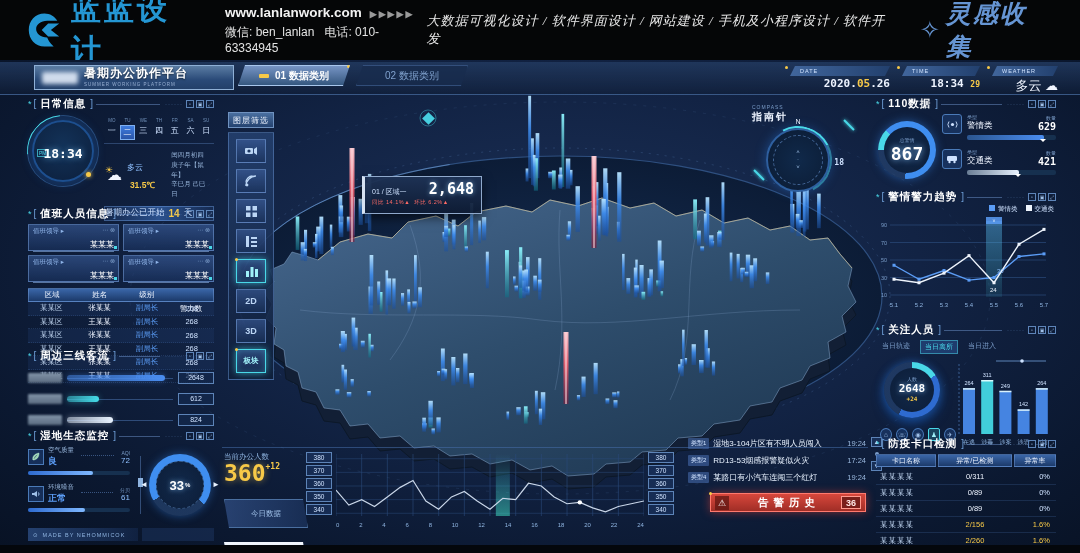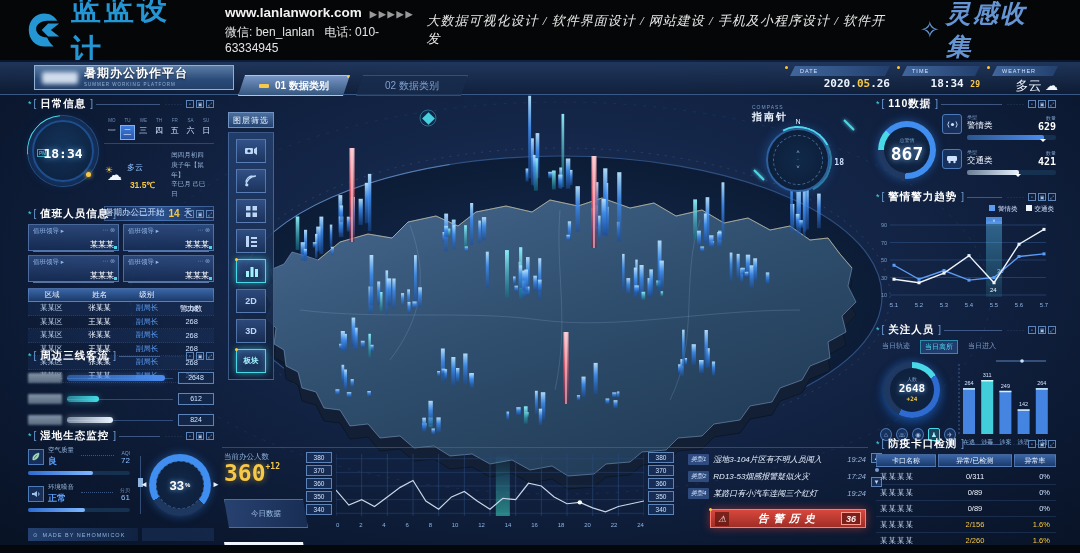--- a/index.html
+++ b/index.html
@@ -26,21 +26,21 @@
   .topbar{position:absolute;left:0;top:2px;width:100%;height:33px;
     background:linear-gradient(180deg,rgba(34,58,96,.85),rgba(16,30,55,.55));
     border-bottom:1px solid rgba(95,140,200,.4);}
   .title-plate{position:absolute;left:34px;top:5px;width:200px;height:25px;
     background:linear-gradient(180deg,#5a7ca3,#2a4a78 60%,#23406a);
     border:1px solid #8fb0d6;display:flex;align-items:center;padding:0 7px;gap:6px;}
   .blur-chip{width:36px;height:12px;background:rgba(235,243,255,.85);filter:blur(2px);border-radius:2px;}
   .tp-txt{position:relative;top:-2px;}
   .tp-title{color:#fff;font-size:12px;font-weight:bold;letter-spacing:1px;text-shadow:0 1px 2px rgba(0,0,0,.6);}
   .tp-sub{font-size:4.5px;color:rgba(205,225,255,.65);letter-spacing:1px;}
-  .tab{position:absolute;top:15px;height:21px;width:112px;display:flex;align-items:center;justify-content:center;gap:6px;
+  .tab{position:absolute;top:5px;height:21px;width:112px;display:flex;align-items:center;justify-content:center;gap:6px;
     font-size:10px;clip-path:polygon(7px 0,100% 0,calc(100% - 7px) 100%,0 100%);cursor:pointer;}
   .tab .ybar{width:10px;height:4px;background:#f7c948;border-radius:1px;}
   .tab.active{background:linear-gradient(180deg,#7694c4,#35577f);border:1px solid #a8c6ec;color:#fff;font-weight:bold;}
   .tab.idle{background:rgba(24,44,78,.75);border:1px solid rgba(90,130,190,.4);color:#7fa0cc;}
   .ydot{position:absolute;width:3px;height:3px;background:#f7c948;border-radius:50%;}
   .tr-plate{position:absolute;top:6px;height:24px;}
   .tr-tag{height:10px;background:linear-gradient(90deg,#41669c,#22406e);clip-path:polygon(5px 0,100% 0,calc(100% - 5px) 100%,0 100%);
     font-size:5.5px;color:#cfe2ff;letter-spacing:1px;display:flex;align-items:center;padding:0 10px;}
   .tr-val{margin-top:1px;text-align:right;font-size:11px;color:#eef4ff;}
   .dig{font-family:"DejaVu Sans Mono",monospace;font-weight:700;}
@@ -177,21 +177,21 @@
     font-size:7.5px;cursor:pointer;clip-path:polygon(0 0,calc(100% - 5px) 0,100% 100%,5px 100%);}
   .of-btn.idle{background:linear-gradient(90deg,rgba(62,98,162,.55),rgba(30,55,100,.65));border:1px solid #4a6fa0;color:#9fc0e8;}
   .of-btn.on{background:linear-gradient(180deg,#f2f7ff,#c6d8f0);color:#1c3a6a;font-weight:bold;}
   .of-btn.on .dot{width:4px;height:4px;border-radius:50%;background:#f7c948;}
   .ochart{position:absolute;left:306px;top:392px;width:368px;height:92px;}
   .ybox{position:absolute;width:26px;height:11px;border:1px solid #5d84b8;background:rgba(26,50,92,.75);
     color:#cfe2ff;font-size:6.5px;display:flex;align-items:center;justify-content:center;}
   .oxlabels{position:absolute;left:30px;right:30px;top:70px;display:flex;justify-content:space-between;
     font-size:6px;color:#8fb4e0;}
   
-  .alerts{position:absolute;left:688px;top:391px;width:178px;font-style:italic;}
+  .alerts{position:absolute;left:688px;top:375px;width:178px;}
   .al-row{display:flex;align-items:center;height:17px;gap:4px;}
   .al-tag{background:rgba(72,112,178,.55);border-radius:1px;color:#cfe2ff;font-size:6px;padding:1px 3px;flex:none;}
   .al-txt{flex:1;font-size:8px;color:#e8f2ff;white-space:nowrap;overflow:hidden;}
   .al-time{font-size:7.5px;color:#9ab8dd;flex:none;}
   .al-scroll{position:absolute;right:-16px;top:2px;display:flex;flex-direction:column;align-items:center;gap:5px;}
   .al-sc-btn{width:11px;height:10px;border:1px solid #5d84b8;background:rgba(30,58,105,.6);color:#bcd6f5;
     font-size:6px;line-height:9px;text-align:center;cursor:pointer;}
   .al-sc-dot{width:4px;height:4px;border-radius:50%;background:#7a9cc8;}
   .al-hist{position:relative;margin:7px 0 0 22px;height:19px;display:flex;align-items:center;
     background:linear-gradient(180deg,#d8473c,#a02e26);border:1px solid #ff7a6e;box-shadow:0 0 9px rgba(225,65,52,.55);padding:0 4px;cursor:pointer;}
@@ -868,20 +868,27 @@
             <span>˄</span>
             <span>·</span>
             <span>˅</span>
           </div>
         <div class="cp-val dig">18</div>
       </div>
       <span class="needle" style="left:0;top:70px;transform:rotate(45deg);"></span>
       <span class="needle" style="right:0;top:20px;transform:rotate(45deg);"></span>
     </div>
 
+    <div class="tooltip">
+      <div class="tt-r1">
+          <span class="tt-title">01 / 区域一</span>
+          <span class="tt-val dig">2,648</span>
+        </div>
+      <div class="tt-r2"><span>同比</span> <span>14.1%</span>▲&nbsp;&nbsp;<span>环比</span> <span>6.2%</span>▲</div>
+    </div>
 
     <div class="bdivider"></div>
     <div class="office">
       <div class="of-label">当前办公人数</div>
       <div><span class="of-val dig">360</span><span class="of-delta dig">+12</span></div>
       <div class="of-btn idle">
           <span>今日数据</span>
         </div>
       <div class="of-btn on">
           <span class="dot"></span>

